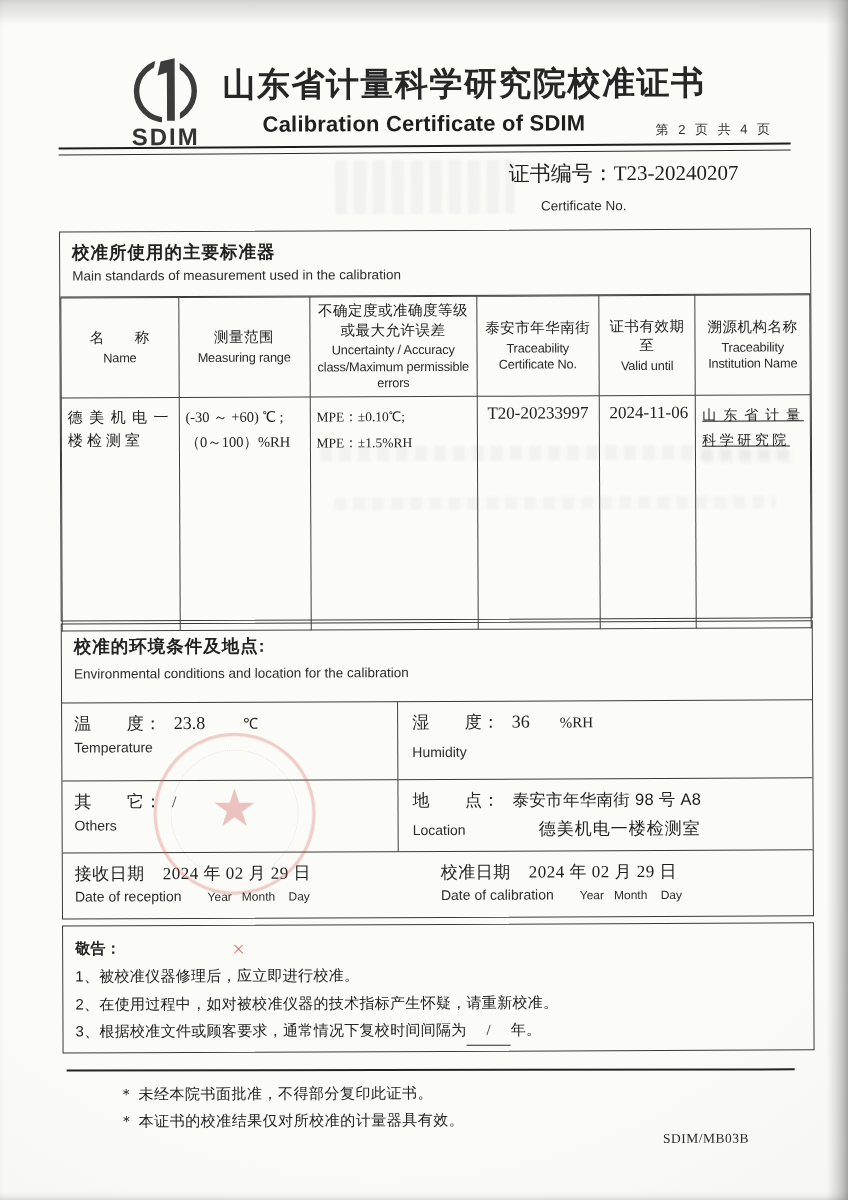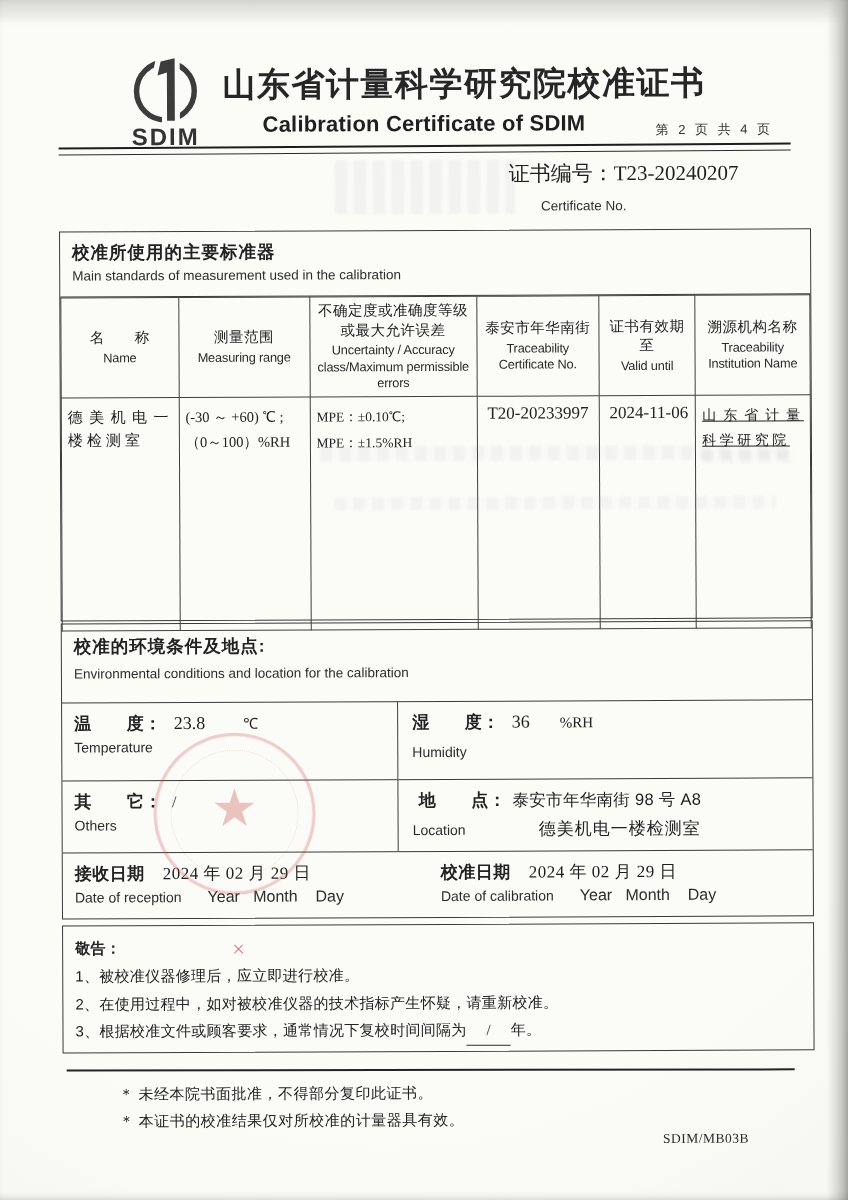--- a/index.html
+++ b/index.html
@@ -70,35 +70,35 @@
              padding:10px 12px 0 12px;}
   .env-title-cn{font-size:17.5px;font-weight:600;letter-spacing:1px;color:#222;}
   .env-title-en{font-size:13.5px;color:#2c2c2c;margin-top:8px;}
   .env-row{display:flex;box-sizing:border-box;border-bottom:1.5px solid #3a3a3a;}
   .env-row.last{border-bottom:none;}
   .env-cell{box-sizing:border-box;padding:9px 10px 0 12px;}
   .env-cell.l{width:44.8%;border-right:1.4px solid #3f3f3f;}
   .env-cell.r{width:55.2%;padding-left:14px;}
   .env-row.dates .env-cell{border-right:none;}
   .row-th{height:78px;} .row-ot{height:72px;} .row-dt{height:65px;}
-  .lab-cn{font-size:17px;font-weight:700;color:#222;letter-spacing:.5px;text-align:center;}
+  .lab-cn{font-size:17px;font-weight:400;color:#222;letter-spacing:.5px;}
   .lab-en{font-size:14px;color:#2c2c2c;margin-top:4px;}
   .env-line{display:flex;align-items:baseline;}
   .env-val{font-family:"Liberation Serif",serif;font-size:18px;color:#1f1f1f;
            margin-left:12px;}
   .env-unit{font-size:15px;color:#222;margin-left:38px;font-family:"Liberation Serif",serif;}
   .oth-val{font-size:16px;margin-left:10px;font-family:"Liberation Serif",serif;}
   .loc-grid{display:grid;grid-template-columns:100px 1fr;row-gap:6px;align-items:baseline;}
   .loc-v1{font-size:16.5px;font-weight:500;color:#1f1f1f;letter-spacing:.3px;}
   .loc-v2{font-size:17px;font-weight:500;color:#1f1f1f;letter-spacing:1px;padding-left:26px;}
   .date-line1{display:flex;align-items:baseline;}
   .date-val{font-family:"Liberation Serif",serif;font-size:17px;color:#1e1e1e;
             margin-left:18px;white-space:pre-wrap;letter-spacing:.5px;}
   .date-line2{display:flex;align-items:baseline;margin-top:3px;}
-  .date-units{font-size:16px;color:#2c2c2c;margin-left:26px;white-space:pre-wrap;}
+  .date-units{font-size:12px;color:#2c2c2c;margin-left:26px;white-space:pre-wrap;}
 
   
   .notice-box{position:absolute;left:58px;top:924px;width:752px;height:128px;
               border:1.5px solid #3a3a3a;box-sizing:border-box;padding:8px 14px 0 12px;}
   .notice-line{font-size:15px;color:#222;line-height:1.85;letter-spacing:.3px;}
   .notice-title{font-weight:600;}
   .uline{display:inline-block;min-width:44px;text-align:center;
          border-bottom:1.2px solid #2a2a2a;font-family:"Liberation Serif",serif;}
 
   

